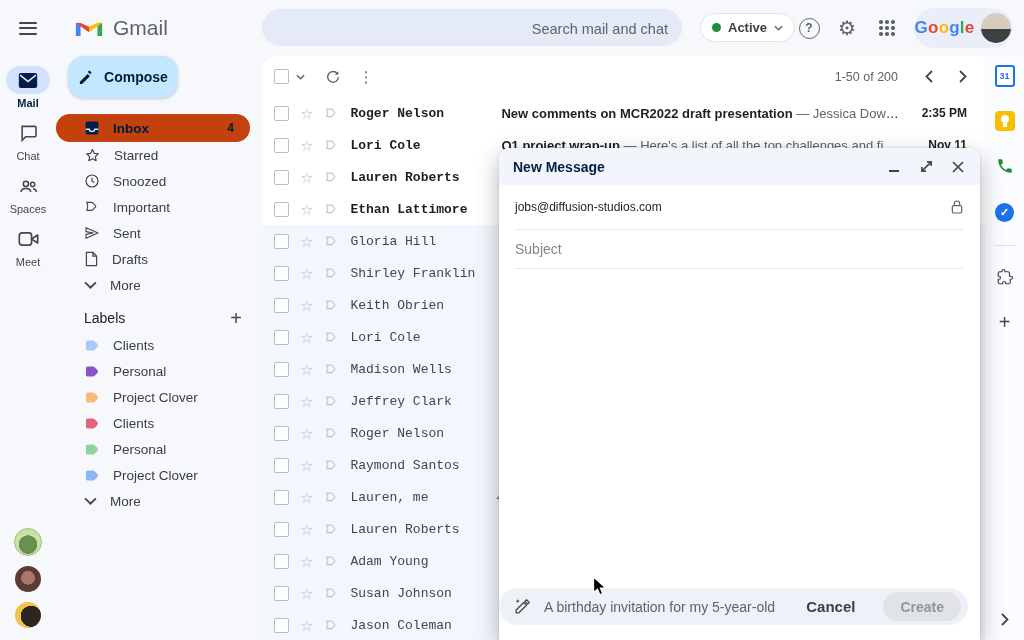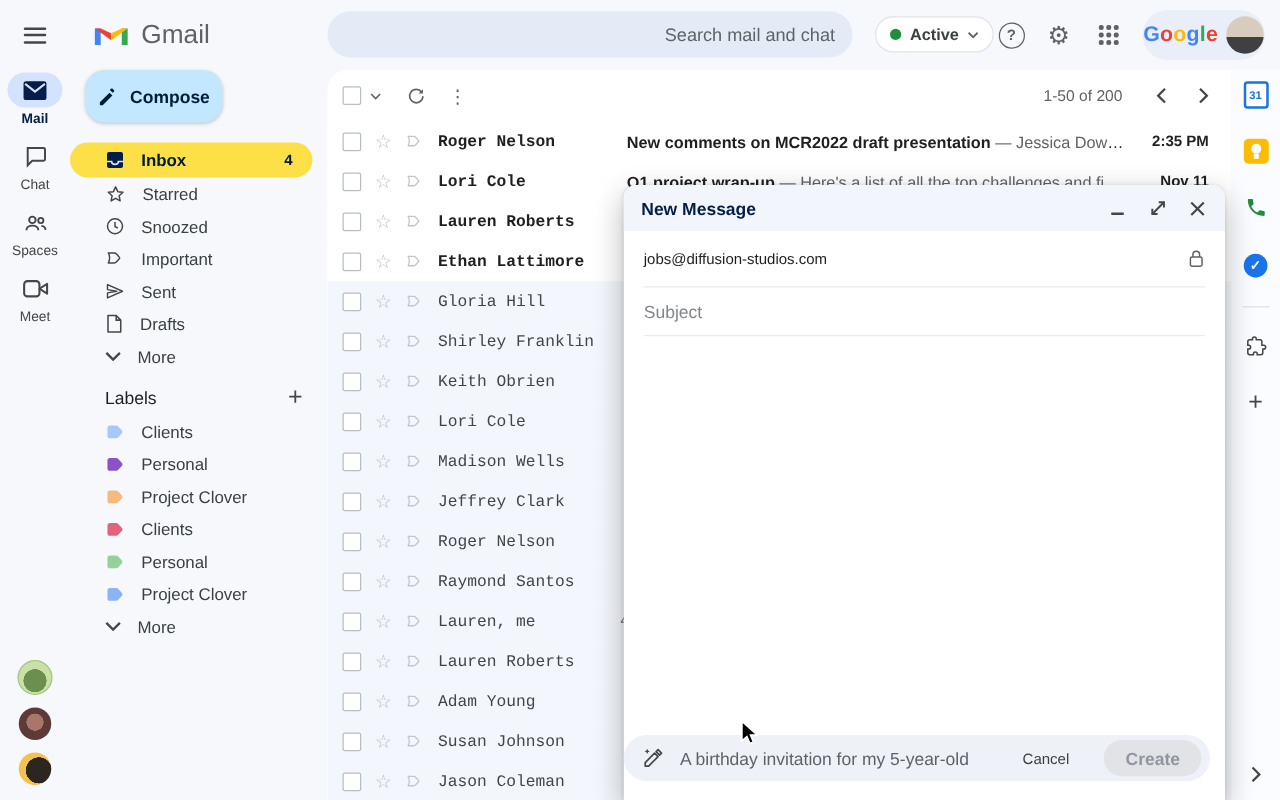--- a/index.html
+++ b/index.html
@@ -29,41 +29,41 @@
   .apps .grid{display:grid;grid-template-columns:repeat(3,3.5px);grid-template-rows:repeat(3,3.5px);gap:2.6px;}
   .apps .grid i{background:#5f6368;border-radius:50%;}
   .account{position:absolute;left:914px;top:8px;width:98px;height:40px;border-radius:20px;background:#e9eef8;
            display:flex;align-items:center;justify-content:center;gap:7px;}
   .gword{font-size:17px;font-weight:bold;letter-spacing:.2px;display:flex;}
   .avatar-me{width:30px;height:30px;border-radius:50%;background:linear-gradient(180deg,#d8cdbd 0 55%,#3f4042 55%);}
 
   
   .rail{position:absolute;left:0;top:56px;width:56px;height:584px;display:flex;flex-direction:column;align-items:center;}
   .rail-item{display:flex;flex-direction:column;align-items:center;margin-top:10px;cursor:pointer;}
-  .rail-item:first-child{margin-top:2px;}
+  .rail-item:first-child{margin-top:10px;}
   .rail-pill{width:44px;height:28px;border-radius:14px;display:flex;align-items:center;justify-content:center;}
   .rail-item.active .rail-pill{background:#d3e3fd;}
   .rail-label{font-size:11px;color:#444746;margin-top:3px;}
   .rail-item.active .rail-label{font-weight:bold;color:#041e49;}
   .rail-avatars{position:absolute;left:0;bottom:12px;width:56px;display:flex;flex-direction:column;align-items:center;gap:10px;}
   .c-avatar{width:26px;height:26px;border-radius:50%;}
   .c-a1{background:radial-gradient(circle at 50% 60%,#6b8f4e 45%,#c9e0a6 46%);border:1px solid #9fc47e;}
   .c-a2{background:radial-gradient(circle at 50% 45%,#a8766a 35%,#5d3a36 36%);}
   .c-a3{background:radial-gradient(circle at 62% 55%,#2c2620 48%,#f2c14e 49%);}
 
   
   .sidebar{position:absolute;left:56px;top:56px;width:206px;height:584px;}
   .compose-btn{margin:0 0 16px 12px;width:110px;height:42px;border-radius:16px;background:#c2e7ff;
                display:flex;align-items:center;justify-content:center;gap:9px;
                box-shadow:0 1px 3px rgba(60,64,67,.25);cursor:pointer;}
   .compose-btn span{font-size:14px;font-weight:bold;color:#001d35;}
   .nav{margin-top:2px;}
   .nav-row{height:26px;display:flex;align-items:center;gap:13px;padding-left:28px;margin-right:12px;
            border-radius:14px;font-size:13.5px;color:#3c4043;cursor:pointer;}
-  .nav-row.selected{background:#fde047;height:28px;font-weight:bold;color:#001d35;}
+  .nav-row.selected{background:#c2410c;height:28px;font-weight:bold;color:#001d35;}
   .nav-row .badge{margin-left:auto;margin-right:16px;font-size:12px;font-weight:bold;color:#001d35;}
   .labels-head{margin:12px 20px 6px 28px;display:flex;align-items:center;font-size:14px;color:#202124;}
   .labels-head .plus{margin-left:auto;font-size:20px;color:#444746;cursor:pointer;line-height:14px;}
   .label-row{height:26px;display:flex;align-items:center;gap:13px;padding-left:28px;margin-right:12px;
              font-size:13.5px;color:#3c4043;cursor:pointer;}
 
   
   .listpane{position:absolute;left:262px;top:56px;width:723px;height:584px;background:#fff;
             border-top-left-radius:16px;overflow:hidden;}
   .toolbar{height:41px;display:flex;align-items:center;padding:0 18px 0 12px;gap:7px;color:#5f6368;}
@@ -112,21 +112,21 @@
   .c-hicons .hic{width:16px;height:16px;display:flex;align-items:center;justify-content:center;cursor:pointer;color:#444746;}
   .c-to{height:44px;margin:0 16px;display:flex;align-items:center;border-bottom:1px solid #e9ebee;
         font-size:12px;color:#1f1f1f;}
   .c-to .lock{margin-left:auto;cursor:pointer;}
   .c-subj{height:38px;margin:0 16px;display:flex;align-items:center;border-bottom:1px solid #e9ebee;
           font-size:14px;color:#80868b;cursor:text;}
   .c-body{flex:1;cursor:text;}
   .gemini{position:absolute;left:0;right:12px;bottom:15px;height:37px;background:#eff1f9;border-radius:19px;
           display:flex;align-items:center;padding:0 7px 0 14px;gap:12px;}
   .gem-text{flex:1;font-size:14px;color:#5f6368;}
-  .gem-cancel{font-size:12px;font-weight:normal;color:#3c4043;margin-right:16px;cursor:pointer;}
+  .gem-cancel{font-size:15px;font-weight:bold;color:#3c4043;margin-right:16px;cursor:pointer;}
   .gem-create{height:29px;border-radius:15px;background:#e1e3e7;color:#9096a0;font-size:14px;font-weight:bold;
               display:flex;align-items:center;padding:0 17px;cursor:default;}
 
   .cursor{position:absolute;left:592px;top:576px;z-index:99;pointer-events:none;}
 </style>
 </head>
 <body>
 
 <div class="stage">
 

